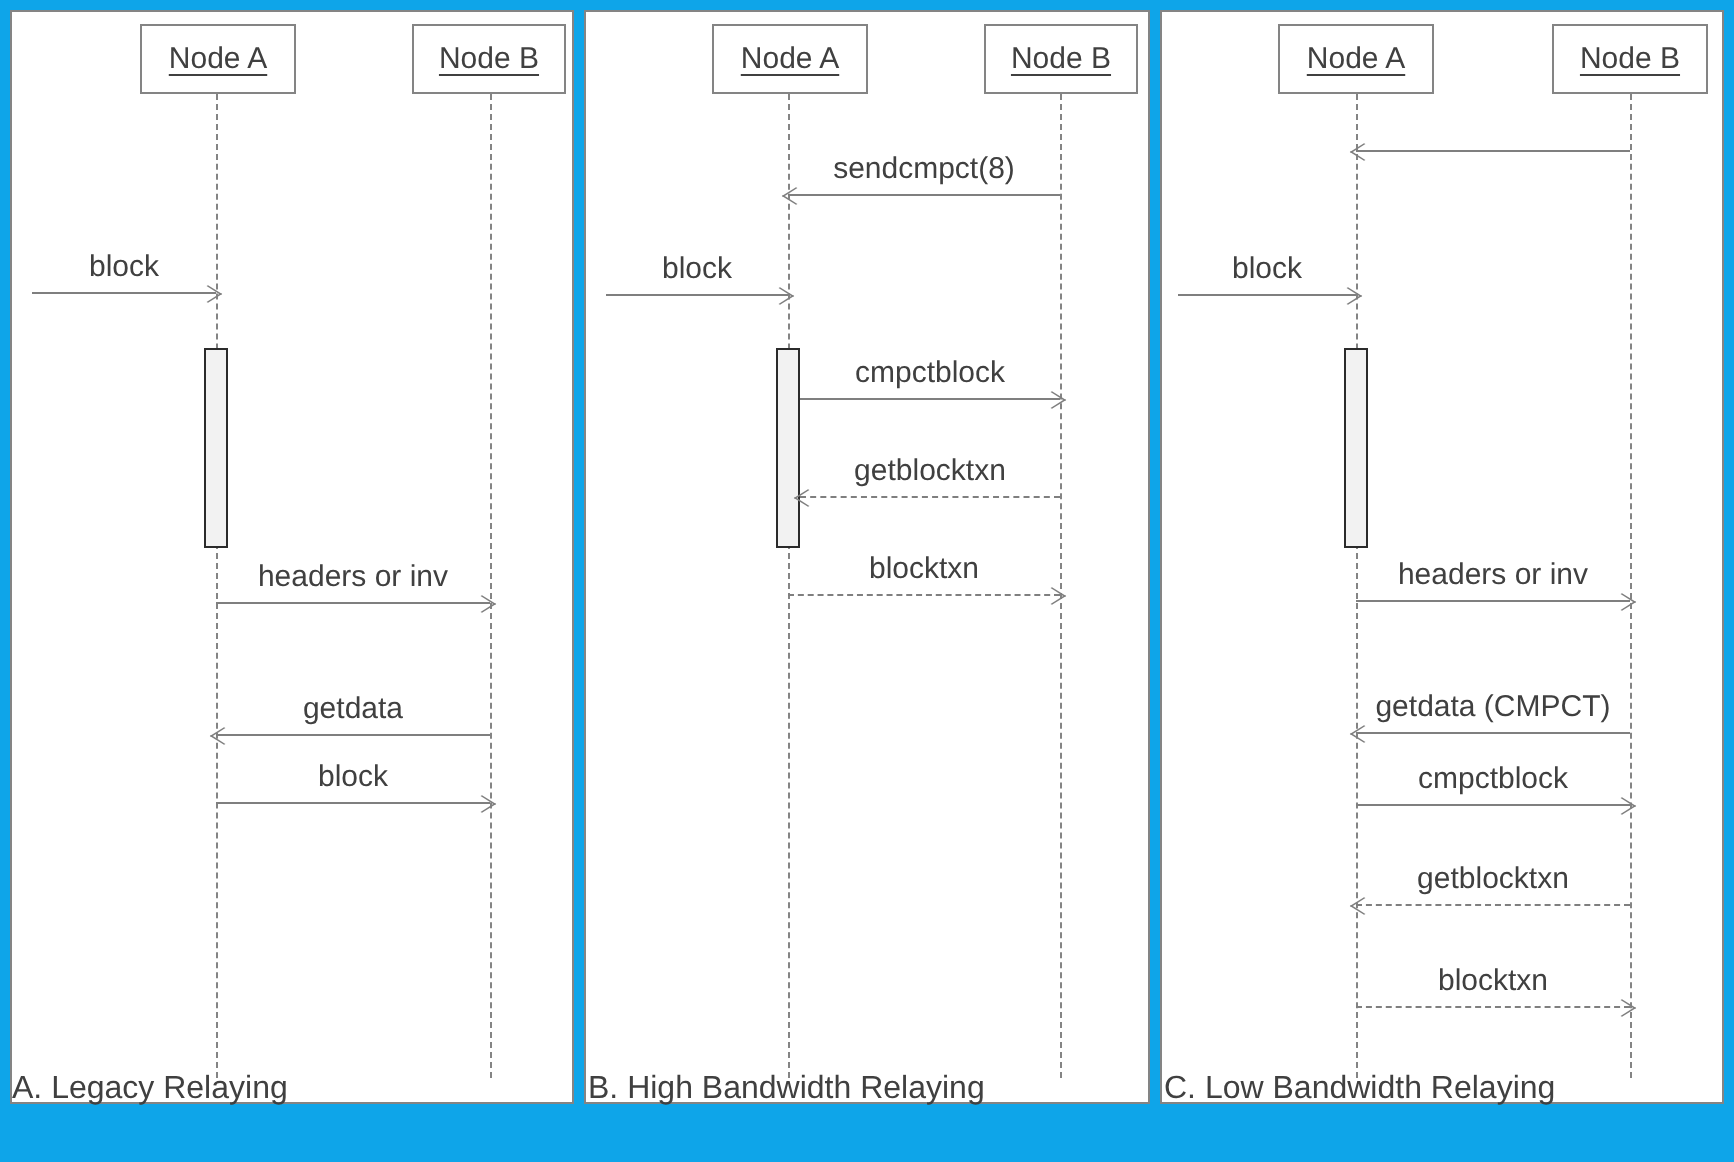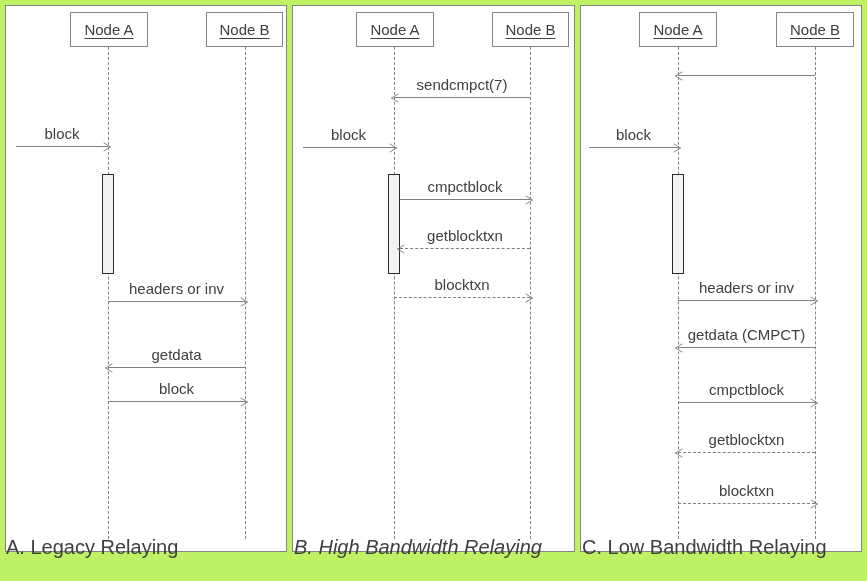--- a/index.html
+++ b/index.html
@@ -5,21 +5,21 @@
   * { box-sizing: border-box; margin: 0; padding: 0; }
   html, body { background: #ffffff; }
   body {
     width: 867px; height: 581px;
     font-family: "Liberation Sans", sans-serif;
     position: relative;
     color: #404040;
   }
   .figure {
     position: absolute; left: 0; top: 0; width: 867px; height: 581px;
-    background: #bef264;
+    background: #0ea5e9;
   }
   .panel {
     position: absolute; top: 5px; height: 547px;
     border: 1px solid #848484; background: #ffffff;
   }
   .node-box {
     position: absolute; top: 6px; height: 35px;
     border: 1px solid #848484; background: #ffffff;
     display: flex; align-items: center; justify-content: center;
   }
@@ -56,21 +56,21 @@
     border-top: 1px solid #7f7f7f; border-right: 1px solid #7f7f7f;
     transform: scaleY(0.62) rotate(45deg);
   }
   .head-left {
     left: -1px;
     border-top: 1px solid #7f7f7f; border-left: 1px solid #7f7f7f;
     transform: scaleY(0.62) rotate(-45deg);
   }
   .caption {
     position: absolute; top: 536px;
-    font-size: 20px; color: #404040; white-space: nowrap;
+    font-size: 16px; color: #404040; white-space: nowrap;
   }
 </style>
 </head>
 <body>
 
 <div class="figure">
 
   <div class="panel" style="left:5px; width:282px;">
     <div class="node-box" style="left:64px; width:78px;">
       <span class="node-label">Node A</span>
@@ -114,21 +114,21 @@
       <span class="node-label">Node A</span>
     </div>
     <div class="node-box" style="left:199px; width:77px;">
       <span class="node-label">Node B</span>
     </div>
     <div class="lifeline" style="left:101px;"></div>
     <div class="lifeline" style="left:237px;"></div>
     <div class="activation" style="left:95px; top:168px;"></div>
 
     <div class="msg" style="left:101px; width:136px; top:69px;">
-      <span class="msg-label">sendcmpct(7)</span>
+      <span class="msg-label">sendcmpct(8)</span>
       <div class="msg-line solid">
           <span class="head head-left"></span>
         </div>
     </div>
     <div class="msg" style="left:10px; width:91px; top:119px;">
       <span class="msg-label">block</span>
       <div class="msg-line solid">
           <span class="head head-right"></span>
         </div>
     </div>
@@ -144,21 +144,21 @@
           <span class="head head-left"></span>
         </div>
     </div>
     <div class="msg" style="left:101px; width:136px; top:269px;">
       <span class="msg-label">blocktxn</span>
       <div class="msg-line dashed">
           <span class="head head-right"></span>
         </div>
     </div>
   </div>
-  <div class="caption" style="left:294px;font-style:italic;">B. High Bandwidth Relaying</div>
+  <div class="caption" style="left:294px;">B. High Bandwidth Relaying</div>
 
   <div class="panel" style="left:580px; width:282px;">
     <div class="node-box" style="left:58px; width:78px;">
       <span class="node-label">Node A</span>
     </div>
     <div class="node-box" style="left:195px; width:78px;">
       <span class="node-label">Node B</span>
     </div>
     <div class="lifeline" style="left:97px;"></div>
     <div class="lifeline" style="left:234px;"></div>
@@ -174,21 +174,21 @@
       <div class="msg-line solid">
           <span class="head head-right"></span>
         </div>
     </div>
     <div class="msg" style="left:97px; width:137px; top:272px;">
       <span class="msg-label">headers or inv</span>
       <div class="msg-line solid">
           <span class="head head-right"></span>
         </div>
     </div>
-    <div class="msg" style="left:97px; width:137px; top:319px;">
+    <div class="msg" style="left:97px; width:137px; top:338px;">
       <span class="msg-label">getdata (CMPCT)</span>
       <div class="msg-line solid">
           <span class="head head-left"></span>
         </div>
     </div>
     <div class="msg" style="left:97px; width:137px; top:374px;">
       <span class="msg-label">cmpctblock</span>
       <div class="msg-line solid">
           <span class="head head-right"></span>
         </div>

